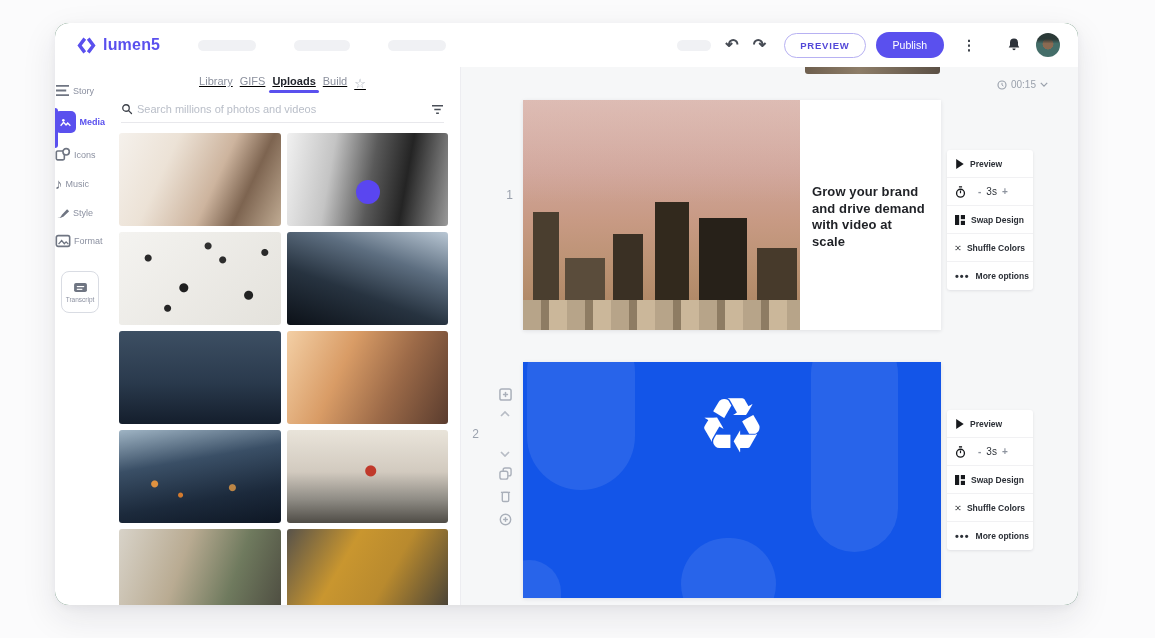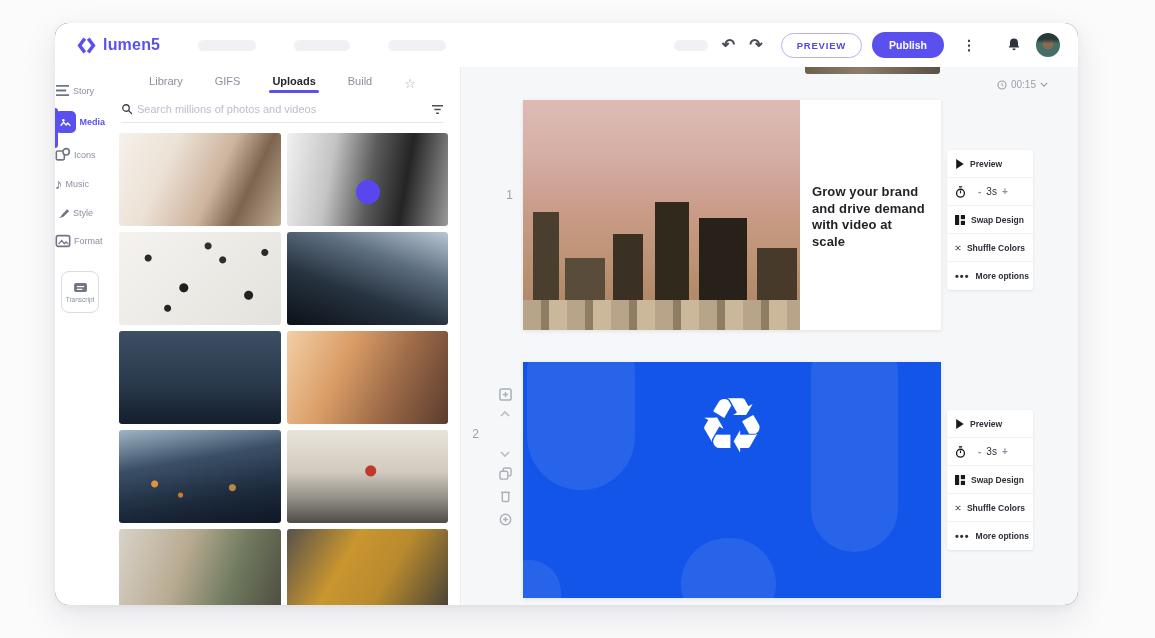--- a/index.html
+++ b/index.html
@@ -17,21 +17,21 @@
   .logo-text { color:#5a50ee; font-size:16px; font-weight:700; letter-spacing:.2px; }
   .ghost { height:11px; border-radius:6px; background:#f0f1f4; margin-left:38px; }
   .g1{width:58px;} .g2{width:56px;} .g3{width:58px;} .g4{width:34px; margin-left:auto;}
   .hdr-right { display:flex; align-items:center; margin-left:14px; }
   .undo-redo { font-size:16px; color:#474c55; font-weight:700; cursor:pointer;
     margin-right:14px; line-height:1; }
   .btn-preview { border:1.5px solid #b7b1f2; color:#5348d8; background:#fff;
     font-size:9.5px; font-weight:700; letter-spacing:.8px; padding:6px 15px;
     border-radius:999px; cursor:pointer; margin-left:4px; }
   .btn-publish { border:none; background:#5a50ee; color:#fff; font-size:10.5px;
-    font-weight:700; padding:7px 17px; border-radius:999px; cursor:pointer; margin-left:10px;text-align:center; }
+    font-weight:400; padding:7px 17px; border-radius:999px; cursor:pointer; margin-left:10px;text-align:center; }
   .kebab { font-size:14px; color:#3f444c; font-weight:700; margin-left:18px; cursor:pointer; }
   .bell { margin-left:30px; cursor:pointer; display:flex; }
   .avatar { width:24px; height:24px; border-radius:50%; margin-left:14px; cursor:pointer;
     background:
       linear-gradient(180deg, rgba(40,52,50,.9) 0 26%, rgba(40,52,50,0) 44%),
       radial-gradient(circle at 50% 46%, #8a6a52 0 30%, #446e69 32%); }
 
   
   .body { display:flex; height:538px; }
 
@@ -48,22 +48,22 @@
     display:flex; align-items:center; justify-content:center; }
   .note { font-size:15px; color:#6f7582; line-height:1; }
   .transcript-btn { margin-top:16px; width:38px; height:42px; border:1px solid #d9dce3;
     border-radius:8px; background:#fff; display:flex; flex-direction:column;
     align-items:center; justify-content:center; gap:3px; cursor:pointer; }
   .transcript-btn .lbl { font-size:6.5px; color:#8b90a0; }
 
   
   .media-panel { width:356px; background:#fff; border-right:1px solid #ededf1;
     display:flex; flex-direction:column; overflow:hidden; }
-  .tabs { display:flex; align-items:center; justify-content:center; gap:32px;
-    padding:8px 0 6px; }
+  .tabs { display:flex; align-items:center; justify-content:center; gap:7px;
+    padding:8px 0 6px;text-decoration:underline; }
   .tab { font-size:11px; color:#8a8f9c; cursor:pointer; padding-bottom:4px; position:relative; }
   .tab.active { color:#23262d; font-weight:700; }
   .tab.active::after { content:""; position:absolute; left:-3px; right:-3px; bottom:-2px;
     height:3px; border-radius:3px; background:#5a50ee; }
   .tab-star { font-size:13px; color:#a7adb8; cursor:pointer; }
   .search-row { display:flex; align-items:center; gap:4px; margin:6px 16px 0;
     border-bottom:1px solid #e8e8ec; padding-bottom:7px; }
   .search-row input { flex:1; border:none; outline:none; font-size:11px; color:#4a4f58;
     font-family:"Liberation Sans", sans-serif; }
   .search-row input::placeholder { color:#b9bec8; }

